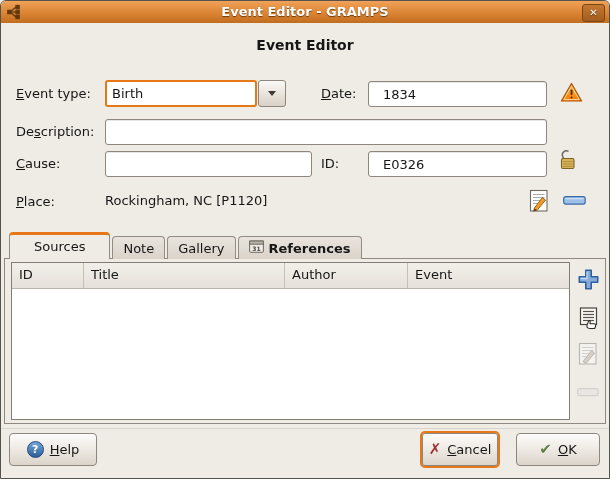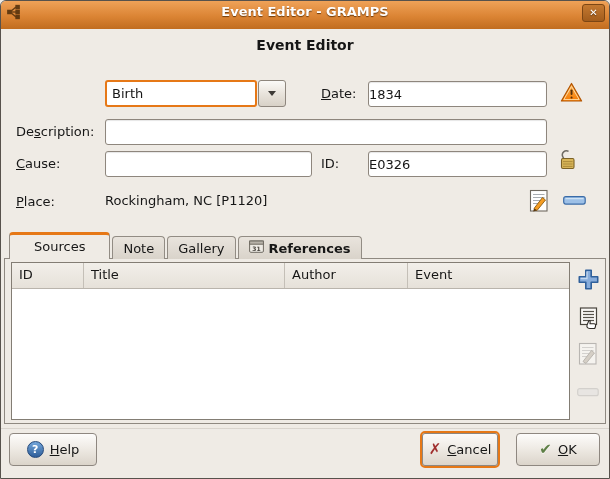--- a/index.html
+++ b/index.html
@@ -1,40 +1,40 @@
 <!DOCTYPE html>
 <html><head>
 <meta charset="utf-8">
 <style>
   html,body{margin:0;padding:0;background:#EFEBE5;font-family:"DejaVu Sans","Liberation Sans",sans-serif;}
   .window{position:relative;width:610px;height:479px;box-sizing:border-box;
     border:1px solid #57524C;border-radius:6px 6px 0 0;overflow:hidden;background:#EFEBE5;}
   u{text-decoration:underline;}
 
   
-  .titlebar{position:absolute;top:0;left:0;right:0;height:28px;
+  .titlebar{position:absolute;top:0;left:0;right:0;height:22px;
     background:linear-gradient(#EFA258,#DB8434 55%,#C16D1F);}
   .titlebar-icon{position:absolute;left:5px;top:3px;}
   .titlebar-title{position:absolute;left:0;right:0;top:0;height:22px;line-height:22px;
     text-align:center;color:#FFFFFF;font-weight:bold;font-size:13px;
     text-shadow:0 1px 1px rgba(90,47,6,.85);}
   .close-btn{position:absolute;right:4px;top:3px;width:21px;height:16px;
     background:linear-gradient(#C47931,#A25C1C);border:1px solid #7C4614;border-radius:3px;
     color:#FFF;font-size:10px;font-weight:bold;line-height:16px;text-align:center;
     text-shadow:0 1px 1px rgba(70,35,4,.8);cursor:default;}
 
   
   .dialog-heading{position:absolute;top:36px;left:0;right:0;text-align:center;
     font-size:14px;font-weight:bold;color:#161616;}
 
   
   .flabel{position:absolute;font-size:13px;color:#161616;height:27px;line-height:27px;}
   .entry{position:absolute;box-sizing:border-box;height:26px;border:1px solid #8E867D;
     border-radius:3px;background:#FFFFFF;font-family:inherit;font-size:13px;color:#161616;
-    padding:0 0;box-shadow:inset 0 1px 1px rgba(0,0,0,.10);outline:none;}
+    padding:0 14px;box-shadow:inset 0 1px 1px rgba(0,0,0,.10);outline:none;}
   .combo{position:absolute;left:104px;top:79px;width:181px;height:27px;display:flex;}
   .combo-entry{box-sizing:border-box;flex:1;height:27px;border:2px solid #E67817;border-radius:3px;
     background:#FFF;font-size:13px;line-height:23px;padding:0 5px;color:#161616;}
   .combo-btn{box-sizing:border-box;width:28px;height:27px;margin-left:1px;border:1px solid #8E867D;
     border-radius:3px;background:linear-gradient(#FBFAF8,#E9E4DC 50%,#D8D1C7);
     display:flex;align-items:center;justify-content:center;}
   .arrow-down{width:0;height:0;border-left:4px solid transparent;border-right:4px solid transparent;
     border-top:5px solid #3E3B37;}
   .place-value{position:absolute;left:104px;top:187px;height:26px;line-height:26px;
     font-size:13px;color:#161616;}
@@ -98,20 +98,21 @@
       </svg>
     </span>
     <span class="titlebar-title">Event Editor - GRAMPS</span>
     <span class="close-btn">
       <span>✕</span>
     </span>
   </div>
 
   <div class="dialog-heading">Event Editor</div>
 
+  <span class="flabel" style="left:15px;top:79px;"><u>E</u>vent type:</span>
   <div class="combo">
     <div class="combo-entry">Birth</div>
     <div class="combo-btn">
       <span class="arrow-down"></span>
     </div>
   </div>
   <span class="flabel" style="left:320px;top:79px;"><u>D</u>ate:</span>
   <input class="entry" style="left: 367px; top: 80px; width: 179px;" value="1834">
   <span class="icon-abs" style="left:559px;top:81px;">
     <svg width="23" height="21" viewBox="0 0 23 21">

